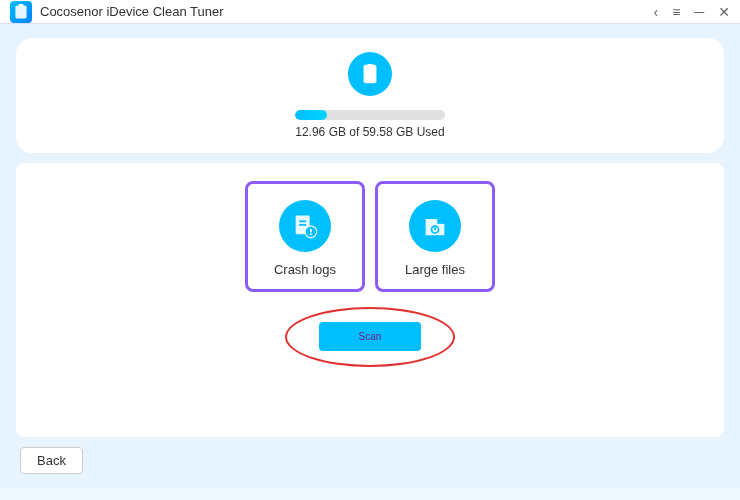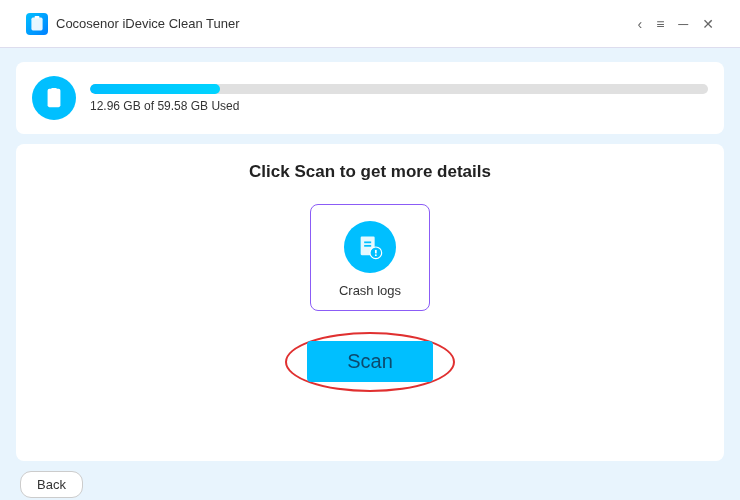--- a/index.html
+++ b/index.html
@@ -8,26 +8,26 @@
       height: 500px;
       font-family: 'Segoe UI', Arial, sans-serif;
       background: #f0f8ff;
       overflow: hidden;
       position: relative;
     }
 
     
     .titlebar {
       width: 100%;
-      height: 48px;
+      height: 24px;
       background: #fff;
       border-bottom: 1px solid #dde;
       display: flex;
       align-items: center;
-      padding: 0 26px;
+      padding: 0 10px;
       position: relative;
     }
     .titlebar-logo {
       width: 22px;
       height: 22px;
       background: linear-gradient(135deg, #00bfff, #0080ff);
       border-radius: 4px;
       display: flex;
       align-items: center;
       justify-content: center;
@@ -60,25 +60,26 @@
       background: #e8f4fd;
       padding: 14px 16px;
       display: flex;
       flex-direction: column;
       gap: 10px;
     }
 
     
     .storage-card {
       background: white;
-      border-radius: 8px;
+      border-radius: 16px;
       padding: 14px 16px;
       display: flex;
       align-items: center;
       gap: 14px;
+      flex-direction: column;
     }
     .phone-icon {
       width: 44px;
       height: 44px;
       background: #00bfff;
       border-radius: 50%;
       display: flex;
       align-items: center;
       justify-content: center;
       flex-shrink: 0;
@@ -133,21 +134,21 @@
     .icons-grid {
       display: flex;
       gap: 10px;
       justify-content: center;
       width: 100%;
       margin-bottom: 30px;
     }
     .icon-card {
       width: 120px;
       background: white;
-      border: 1px solid #8b5cf6;
+      border: 3px solid #8b5cf6;
       border-radius: 8px;
       display: flex;
       flex-direction: column;
       align-items: center;
       padding: 16px 10px 12px;
       gap: 10px;
     }
     .icon-circle {
       width: 52px;
       height: 52px;
@@ -178,40 +179,40 @@
     }
     .scan-oval {
       position: absolute;
       width: 170px;
       height: 60px;
       border: 2px solid #e03030;
       border-radius: 50%;
     }
     .scan-button {
       background: #00bfff;
-      color: #0c4a6e;
+      color: #701a75;
       border: none;
       border-radius: 4px;
       padding: 9px 40px;
-      font-size: 20px;
+      font-size: 10px;
       cursor: pointer;
       position: relative;
       z-index: 1;
     }
 
     
     .bottom-bar {
       display: flex;
       align-items: center;
       padding: 0 4px;
     }
     .back-button {
       background: white;
       border: 1px solid #ccc;
-      border-radius: 11px;
+      border-radius: 4px;
       padding: 5px 16px;
       font-size: 13px;
       color: #333;
       cursor: pointer;
     }
   </style>
 </head>
 <body>
 
 <div class="titlebar">
@@ -247,39 +248,49 @@
       <div class="storage-text">
         <span>12.96 GB</span>
         <span style="color:#333"> of </span>
         <span>59.58 GB</span>
         <span style="color:#333"> Used</span>
       </div>
     </div>
   </div>
 
   <div class="center-section">
-    <div class="center-heading">Click Scan to get more details</div>
 
     <div class="icons-grid">
 
       <div class="icon-card">
         <div class="icon-circle">
           <svg viewBox="0 0 24 24">
             <rect x="4" y="3" width="12" height="16" rx="1" fill="white" opacity="0.9"></rect>
             <line x1="7" y1="8" x2="13" y2="8" stroke="#00bfff" stroke-width="1.5"></line>
             <line x1="7" y1="11" x2="13" y2="11" stroke="#00bfff" stroke-width="1.5"></line>
             <circle cx="17" cy="17" r="5" fill="#00bfff" stroke="white" stroke-width="1"></circle>
             <line x1="17" y1="14.5" x2="17" y2="17.5" stroke="white" stroke-width="1.5"></line>
             <circle cx="17" cy="19" r="0.8" fill="white"></circle>
           </svg>
         </div>
         <span class="icon-label">Crash logs</span>
       </div>
 
 
+      <div class="icon-card">
+        <div class="icon-circle">
+          <svg viewBox="0 0 24 24">
+            <path d="M4 6 L4 20 L20 20 L20 10 L14 10 L14 6 Z" fill="white" opacity="0.9"></path>
+            <path d="M14 6 L14 10 L20 10 Z" fill="#00bfff" opacity="0.6"></path>
+            <circle cx="12" cy="15" r="3" stroke="#00bfff" stroke-width="1.5" fill="none"></circle>
+            <line x1="12" y1="13" x2="12" y2="15.5" stroke="#00bfff" stroke-width="1.5"></line>
+          </svg>
+        </div>
+        <span class="icon-label">Large files</span>
+      </div>
 
 
 
     </div>
 
     <div class="scan-area">
       <div class="scan-oval"></div>
       <button class="scan-button">Scan</button>
     </div>
   </div>

